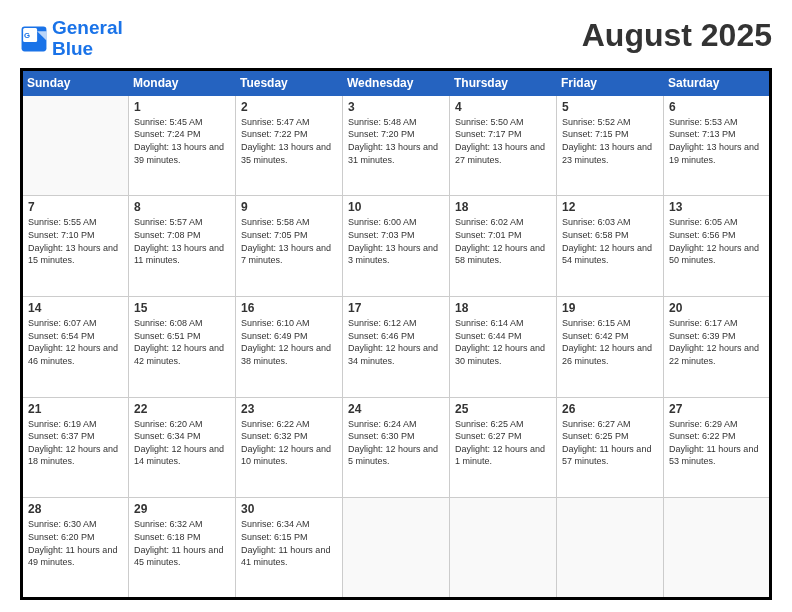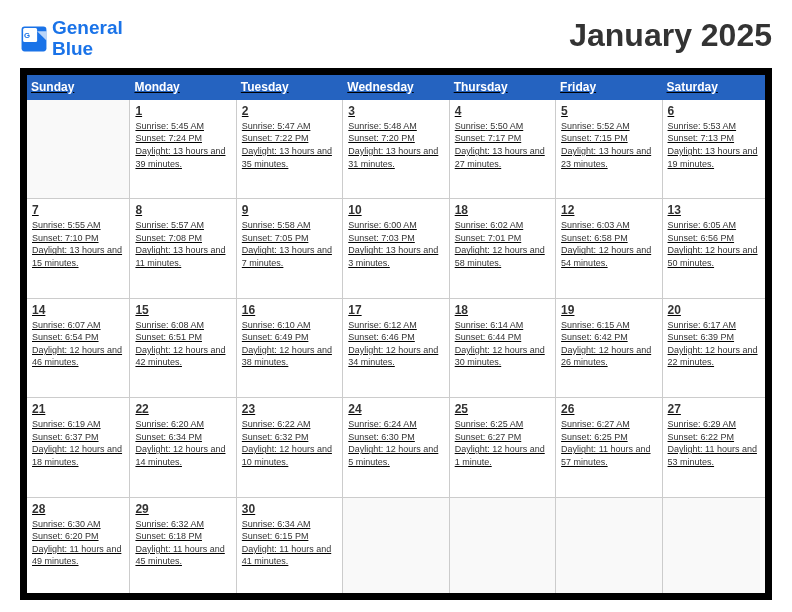--- a/index.html
+++ b/index.html
@@ -49,25 +49,24 @@
       font-weight: bold;
       color: #333;
       line-height: 1.1;
     }
     .subtitle {
       font-size: 13px;
       color: #555;
     }
     .calendar {
       flex: 1;
-      border: 7px solid #000000;
+      border: 3px solid #000000;
       border-collapse: collapse;
       width: 100%;
       table-layout: fixed;
-      text-decoration: underline;
     }
     .calendar th {
       background-color: #2563c0;
       color: #fff;
       font-size: 12px;
       font-weight: bold;
       padding: 5px 4px;
       text-align: left;
       border: 1px solid #2563c0;
     }
@@ -105,21 +104,21 @@
         <polygon points="22,8 34,8 34,20" fill="#fff" opacity="0.7"></polygon>
         <rect x="4" y="4" width="18" height="18" rx="2" fill="#fff"></rect>
         <text x="5" y="17" font-size="10" font-weight="bold" fill="#1a73e8">G</text>
       </svg>
       <div class="logo-text">
         <div><span>General</span></div>
         <div style="color:#1a73e8;">Blue</div>
       </div>
     </div>
     <div class="title-block">
-      <div class="month-title">January 2025</div>
+      <div class="month-title">August 2025</div>
     </div>
   </div>
 
   <table class="calendar">
     <thead>
       <tr>
       <th>Sunday</th>
           <th>Monday</th>
           <th>Tuesday</th>
           <th>Wednesday</th>

